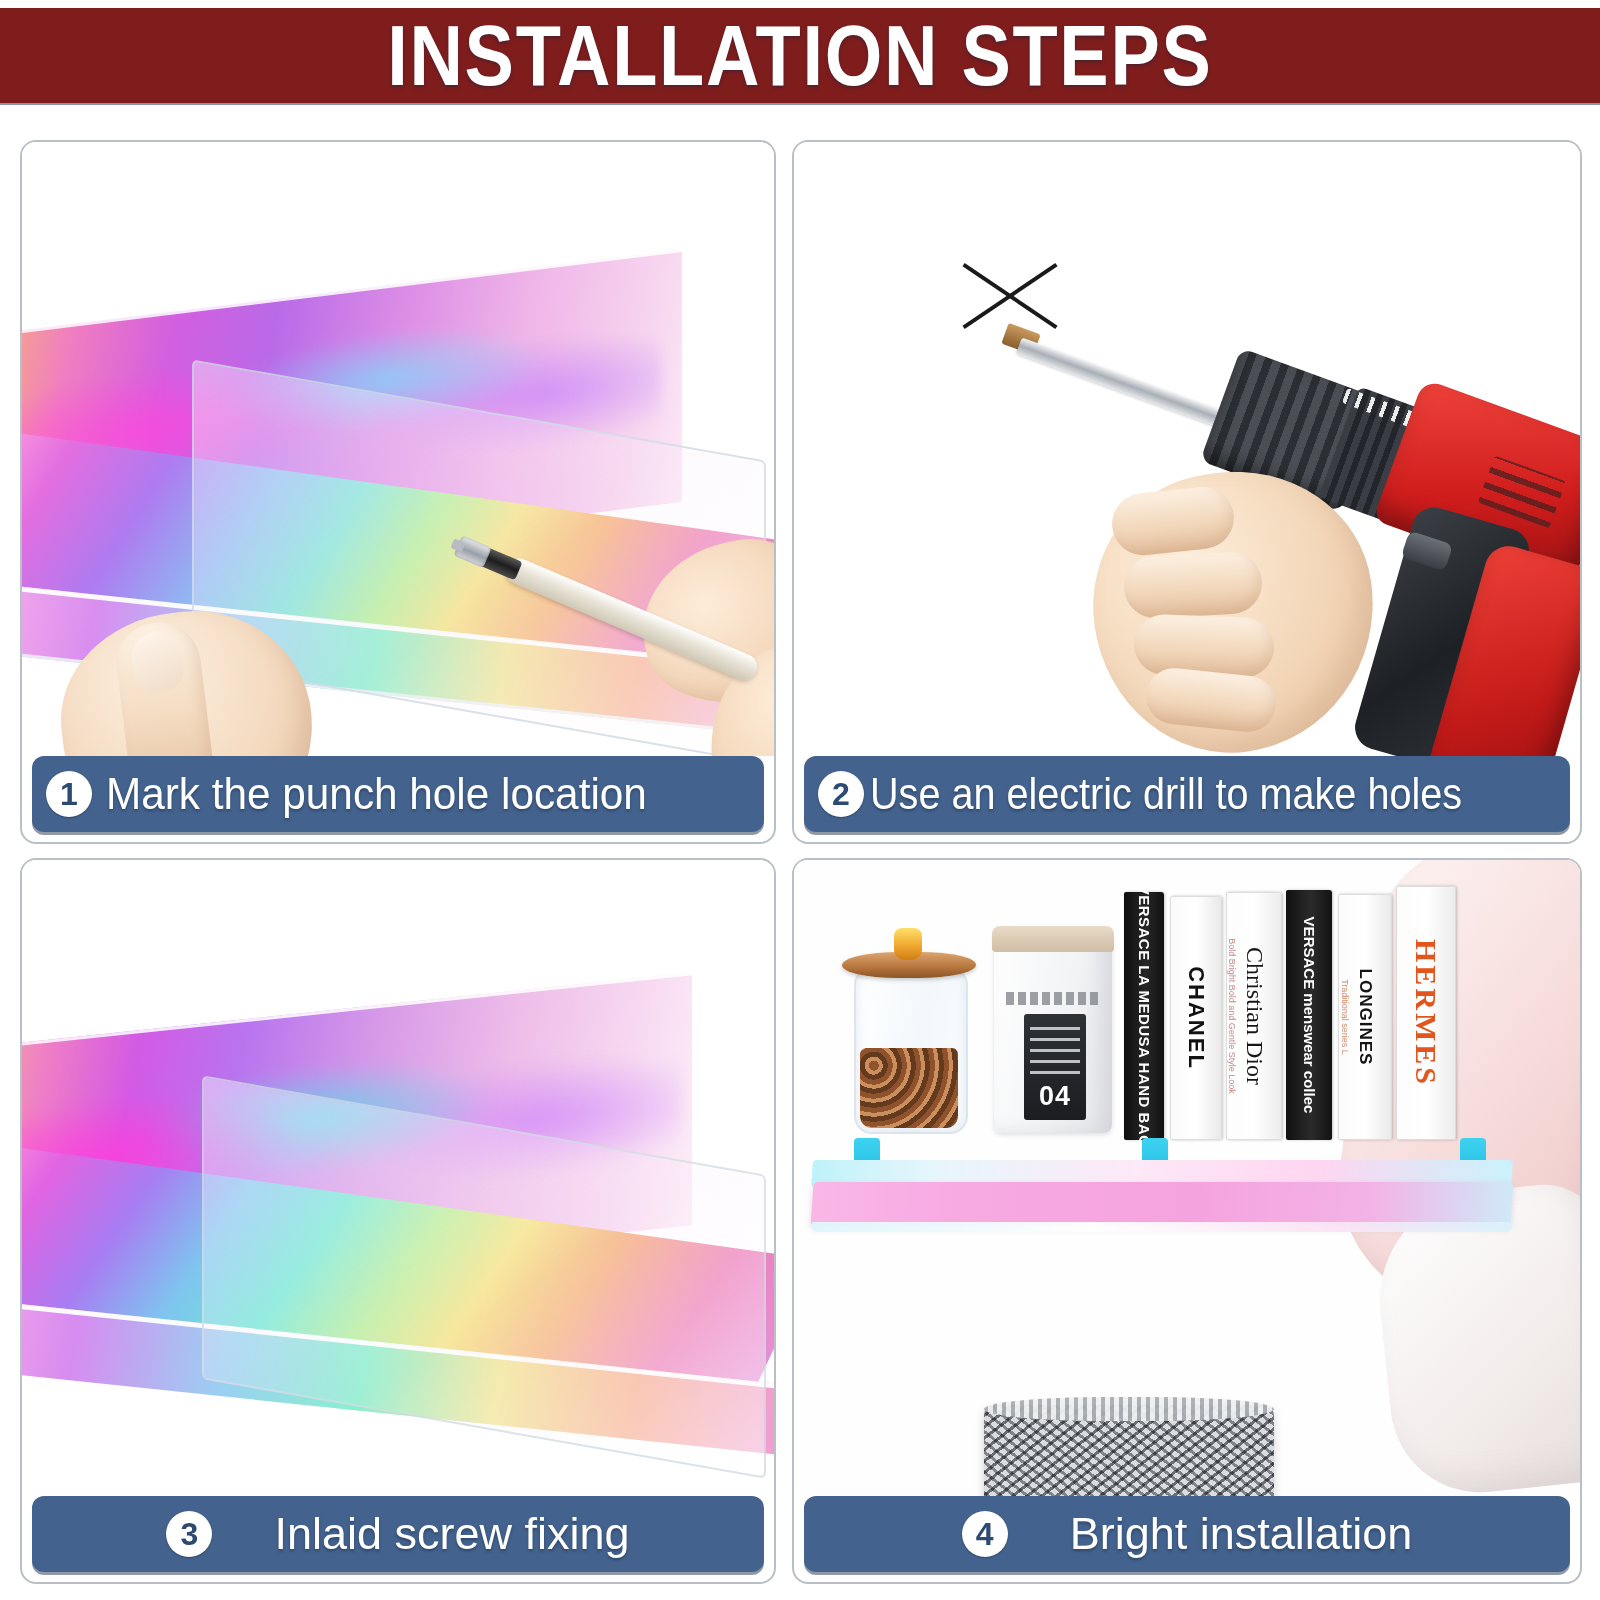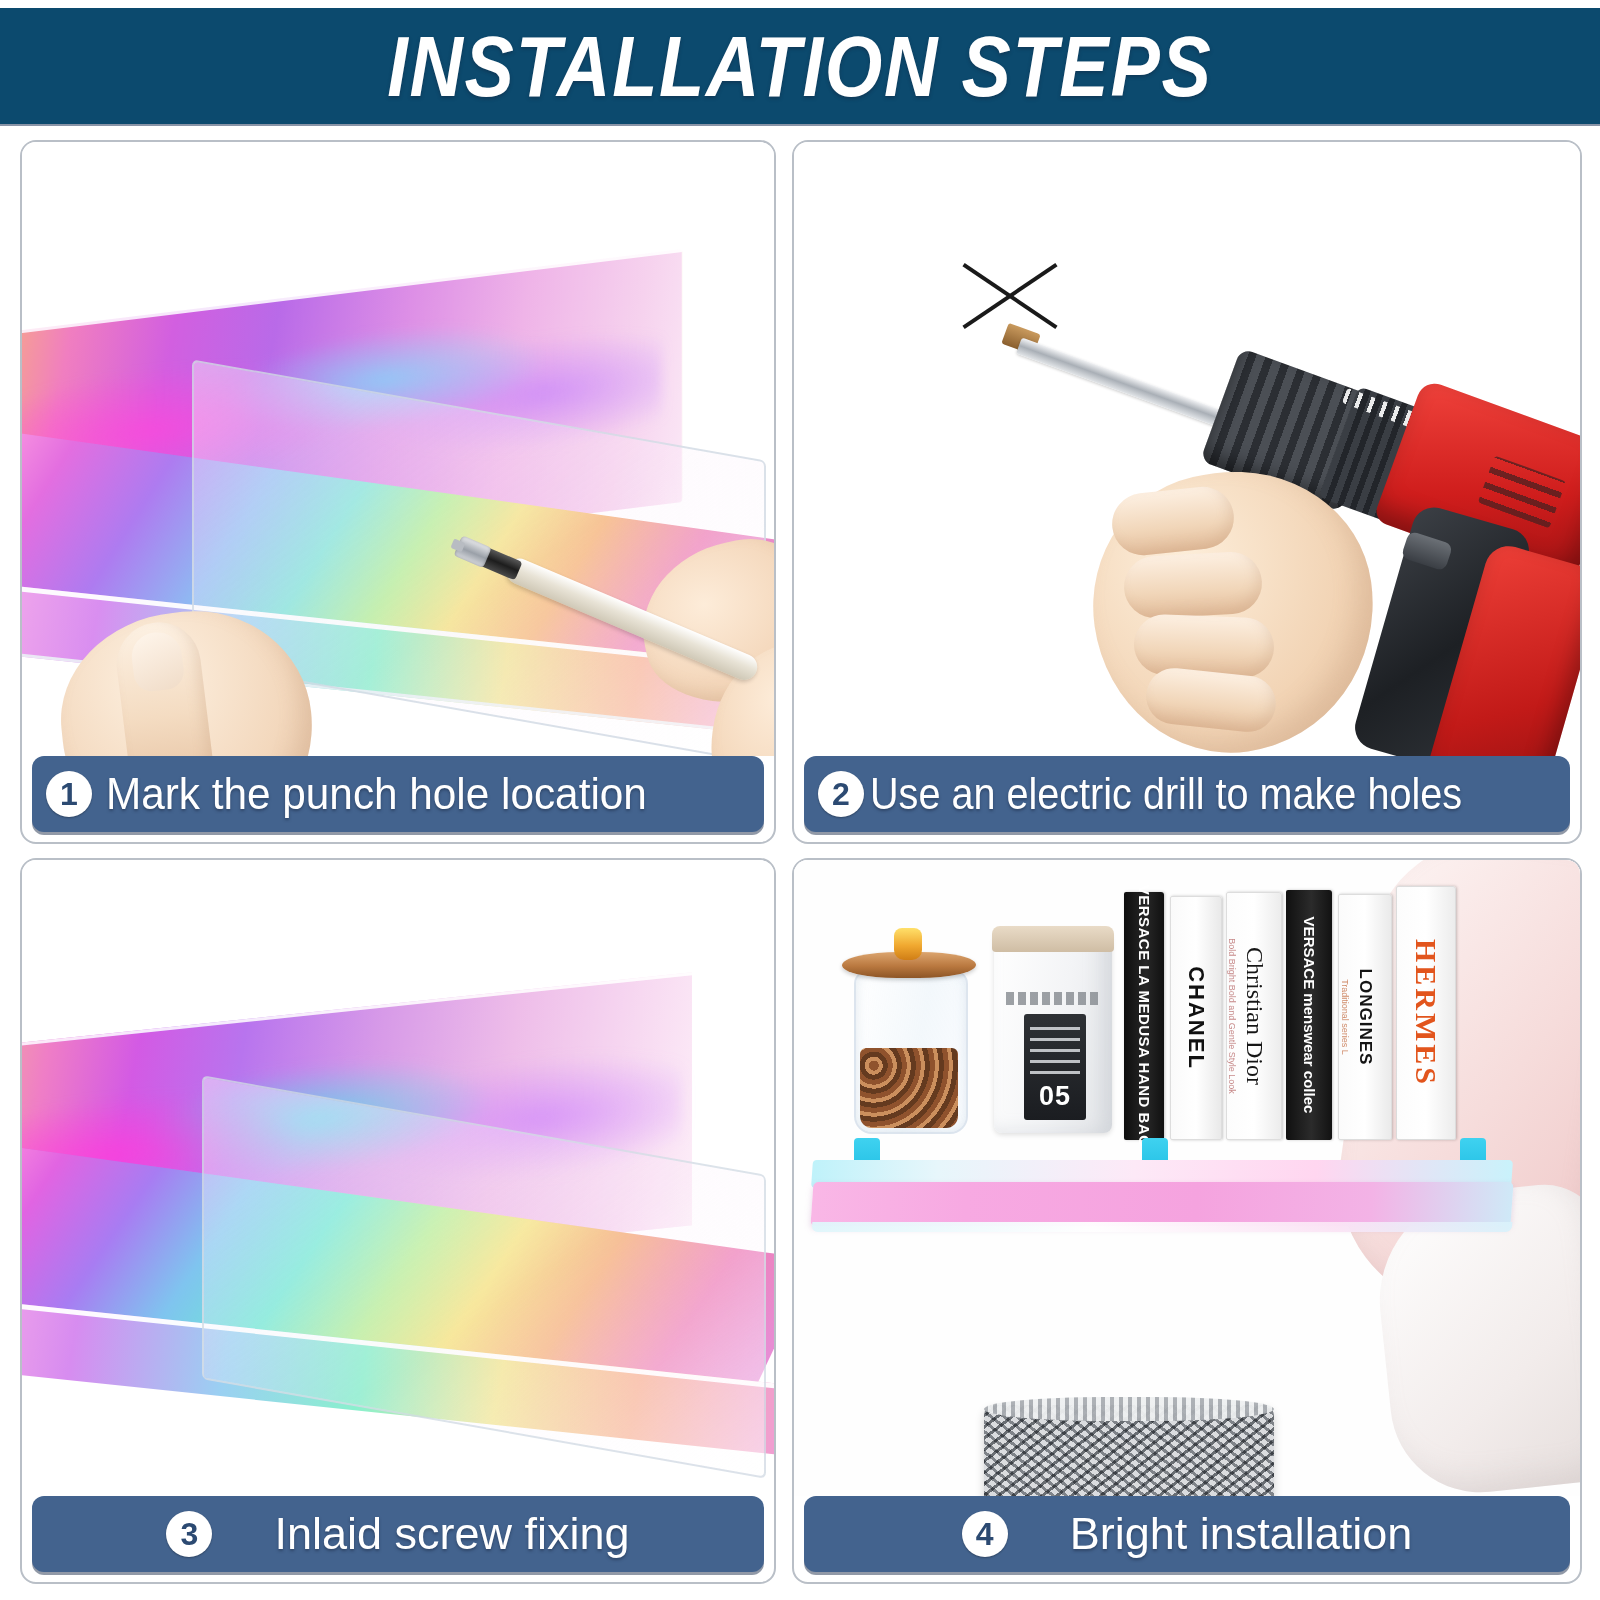--- a/index.html
+++ b/index.html
@@ -6,25 +6,24 @@
   body{
     width:1600px;height:1600px;
     background:#ffffff;
     font-family:"Liberation Sans", sans-serif;
     overflow:hidden;
   }
   .page{position:relative;width:1600px;height:1600px;background:#fff;}
 
   
   .banner{
-    position:absolute;left:0;top:8px;width:1600px;height:116px;
-    background:#0c4a6e;
+    position:absolute;left:0;top:8px;width:1600px;height:95px;
+    background:#7f1d1d;
     display:flex;align-items:center;justify-content:center;
     box-shadow:0 2px 0 rgba(40,60,95,.55);
-    font-style:italic;
   }
   .banner-title{
     color:#ffffff;
     font-size:86px;
     font-weight:bold;
     letter-spacing:2px;
     transform:scaleX(.86);
     transform-origin:center;
     white-space:nowrap;
     text-shadow:0 2px 4px rgba(20,35,60,.45);
@@ -430,21 +429,21 @@
           <div class="jar-beans"></div>
         </div>
         <div class="jar-lid"></div>
         <div class="jar-knob"></div>
 
         <div class="canister">
           <div class="can-lid"></div>
           <div class="can-text"></div>
           <div class="can-label">
             <div class="can-lines"></div>
-            <div class="can-02">05</div>
+            <div class="can-02">04</div>
           </div>
         </div>
 
         <div class="books">
           <div class="book bk-a">
             <div class="spine">VERSACE LA MEDUSA HAND BAG</div>
           </div>
           <div class="book bk-b">
             <div class="spine">CHANEL</div>
           </div>

